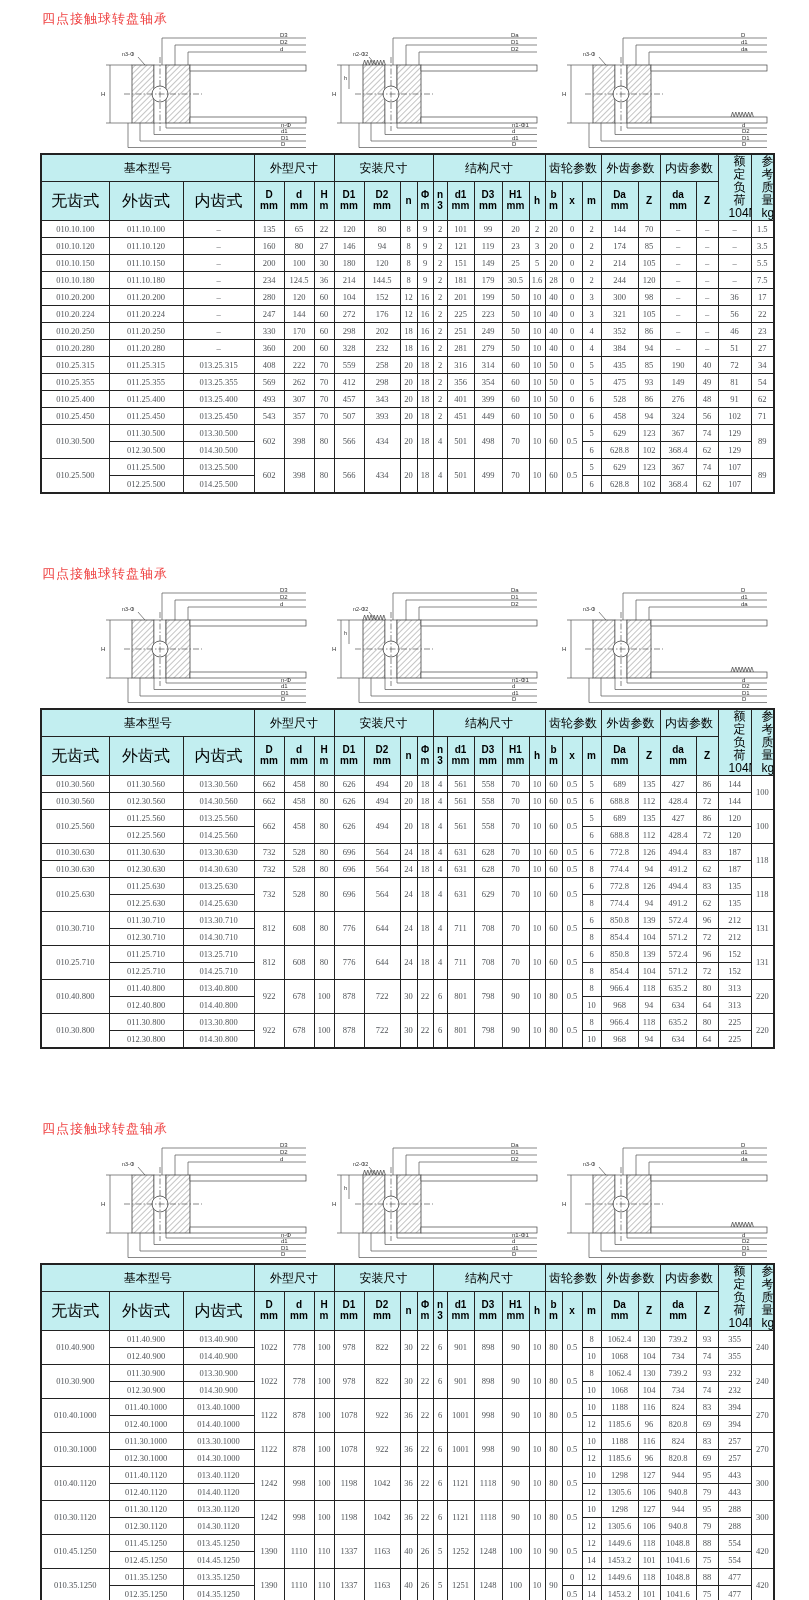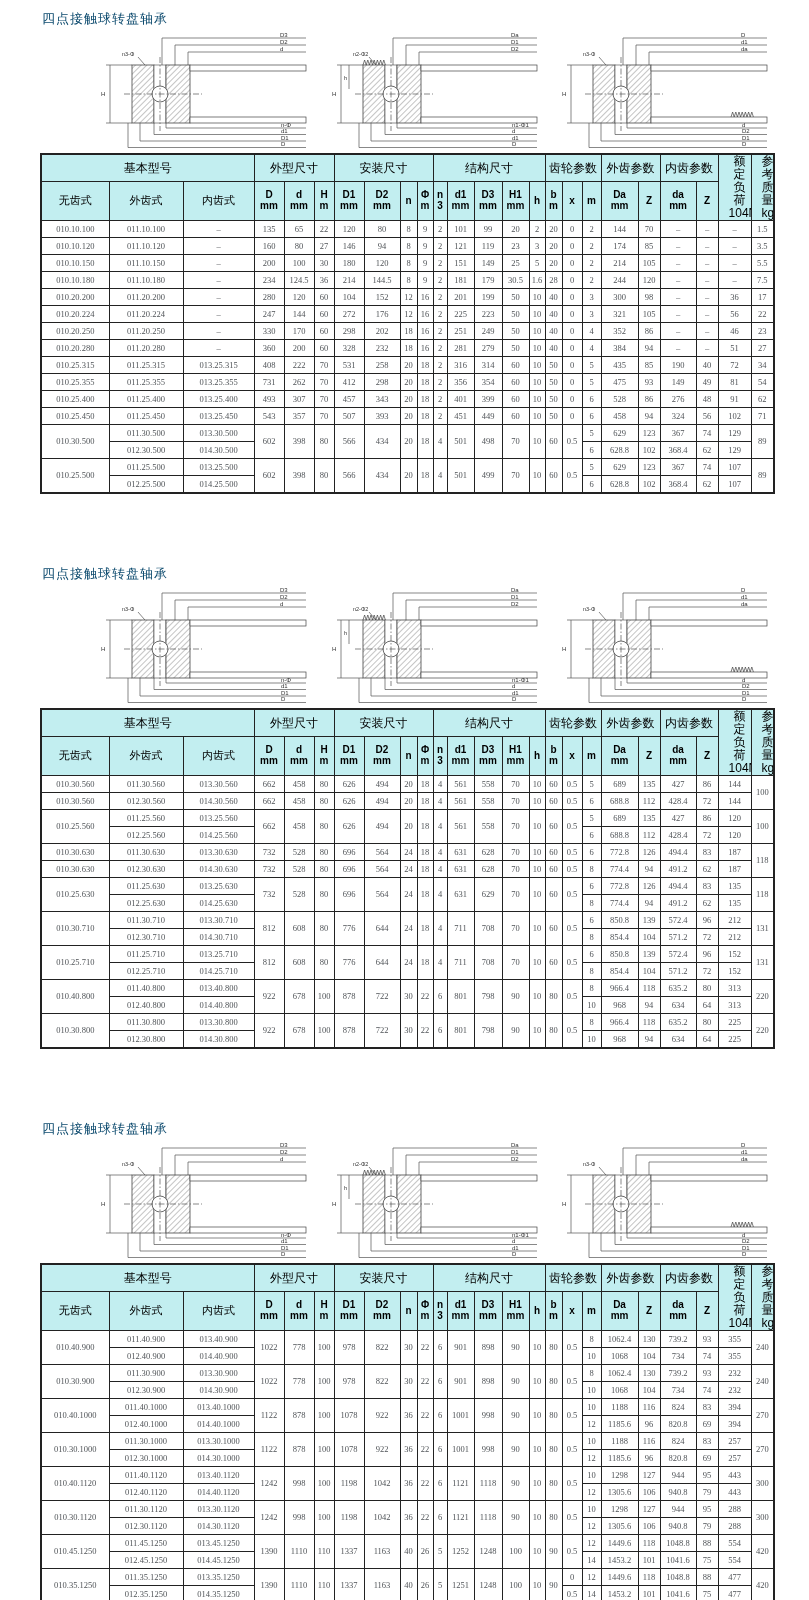--- a/index.html
+++ b/index.html
@@ -1,26 +1,26 @@
 <!DOCTYPE html>
 <html><head>
 <meta charset="utf-8">
 <style>
   html,body{margin:0;padding:0;background:#fff;}
   body{width:809px;font-family:"Liberation Sans",sans-serif;}
   .section{box-sizing:border-box;padding:10px 36px 0 40px;height:555px;overflow:hidden;}
-  .sec-title{font-size:13px;font-weight:400;color:#0c4a6e;margin:0 0 3px 2px;letter-spacing:1px;}
+  .sec-title{font-size:13px;font-weight:400;color:#ef4444;margin:0 0 3px 2px;letter-spacing:1px;}
   .drawings{display:flex;justify-content:space-between;align-items:flex-start;box-sizing:border-box;padding:0 2px 4px 44px;height:122px;}
   .drawings svg{display:block;}
   table.tb{width:733px;border-collapse:collapse;table-layout:fixed;border:2px solid #222;}
   .tb th,.tb td{border:1px solid #222;text-align:center;vertical-align:middle;padding:0;overflow:hidden;}
   .tb thead th{background:#c2eef0;color:#000;}
   .tb tr.g-row th{font-size:12px;height:25px;font-weight:400;}
   .tb tr.s-row th{font-weight:700;font-size:10px;height:36px;line-height:1.05;}
-  .tb tr.s-row th.cjk{font-weight:400;font-size:11px;}
+  .tb tr.s-row th.cjk{font-weight:400;font-size:16px;}
   .tb th.rspan{font-weight:400;font-size:10px;line-height:1.15;padding-left:10px;}
   .tb th div{line-height:1.08;}
   .tb td{font-family:"Liberation Serif",serif;font-size:8.5px;color:#4f5357;height:16px;white-space:nowrap;}
   .tb tbody tr.bs td{border-top:1.6px solid #222;}
 </style>
 </head>
 <body>
 
 <svg width="0" height="0" style="position:absolute" aria-hidden="true">
   <defs>
@@ -900,21 +900,21 @@
             <td>
               <div>408</div>
             </td>
             <td>
               <div>222</div>
             </td>
             <td>
               <div>70</div>
             </td>
             <td>
-              <div>531</div>
+              <div>559</div>
             </td>
             <td>
               <div>258</div>
             </td>
             <td>
               <div>20</div>
             </td>
             <td>
               <div>18</div>
             </td>
@@ -965,21 +965,21 @@
             <td>
               <div>010.25.355</div>
             </td>
             <td>
               <div>011.25.355</div>
             </td>
             <td>
               <div>013.25.355</div>
             </td>
             <td>
-              <div>731</div>
+              <div>569</div>
             </td>
             <td>
               <div>262</div>
             </td>
             <td>
               <div>70</div>
             </td>
             <td>
               <div>412</div>
             </td>

